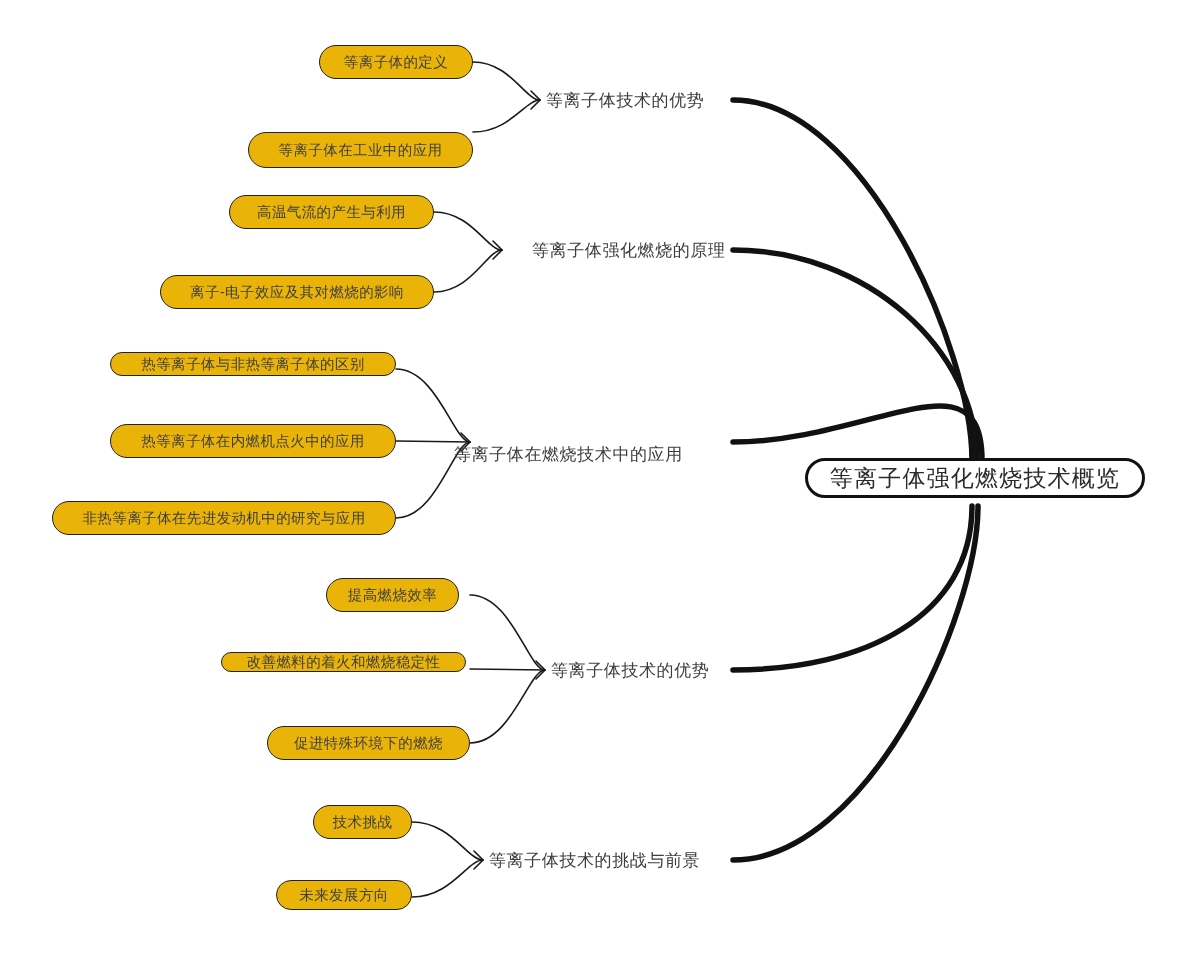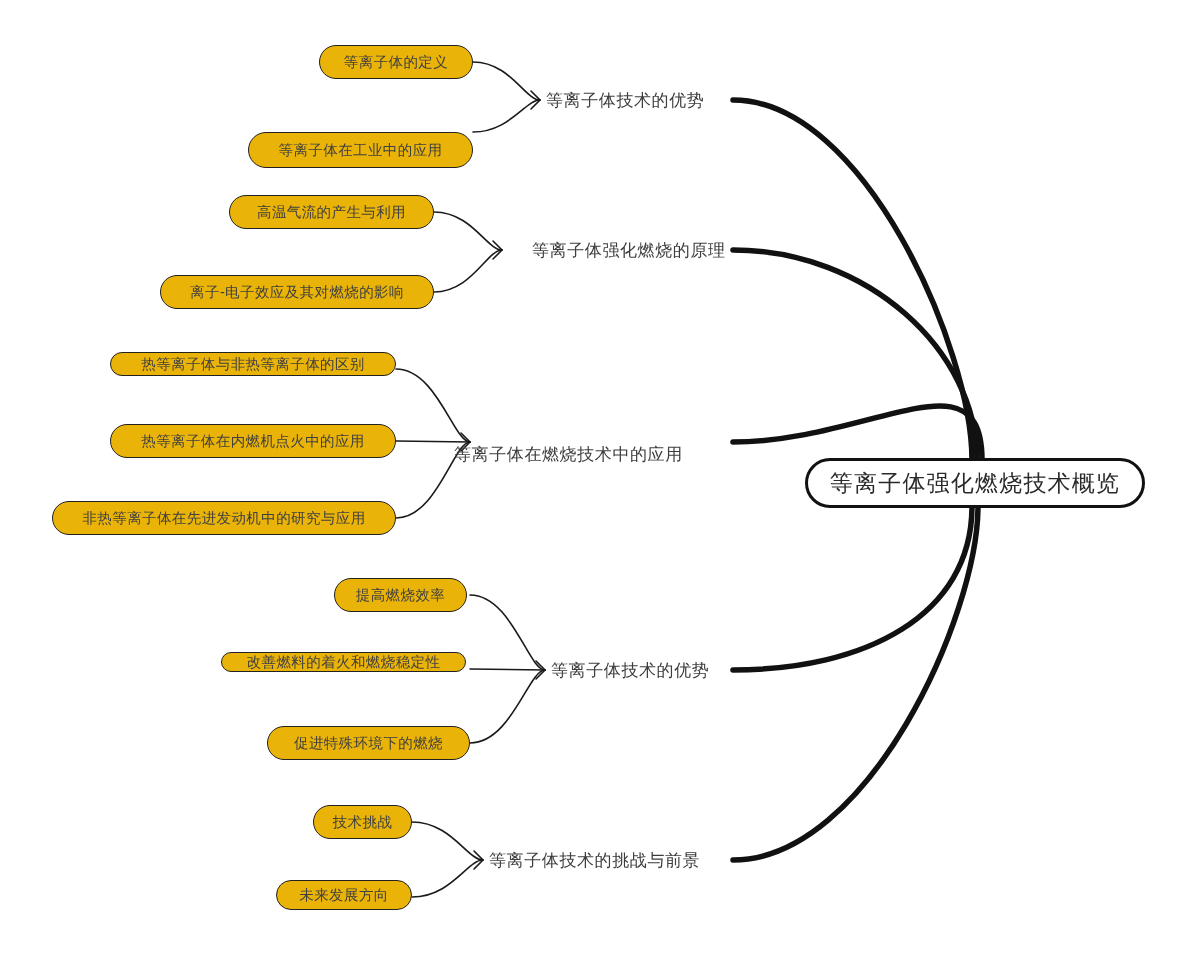--- a/index.html
+++ b/index.html
@@ -95,21 +95,21 @@
       <path d="M 470 595 C 511.25 595, 528.5 670, 545 670" class="edge-thin"></path>
       <path d="M 470 669 L 545 670" class="edge-thin"></path>
       <path d="M 470 743 C 511.25 743, 528.5 670, 545 670" class="edge-thin"></path>
       <path d="M 536 661 L 545 670 L 536 679" class="edge-thin"></path>
       <path d="M 978 506 C 978 616, 867.75 860, 733 860" class="edge-thick" stroke-width="5.5"></path>
       <path d="M 412 822 C 451.05 822, 467.38 860, 483 860" class="edge-thin"></path>
       <path d="M 412 897 C 451.05 897, 467.38 860, 483 860" class="edge-thin"></path>
       <path d="M 474 851 L 483 860 L 474 869" class="edge-thin"></path>
     </svg>
   <div id="nodes">
-      <div class="node-center" style="left: 805px; top: 458px; width: 340px; height: 50px;">
+      <div class="node-center" style="left: 805px; top: 458px; width: 340px; height: 40px;">
         <span>等离子体强化燃烧技术概览</span>
       </div>
       <div class="branch-label" style="left: 546px; top: 100px;">等离子体技术的优势</div>
       <div class="node-pill" style="left: 319px; top: 45px; width: 154px; height: 34px;">
         <span>等离子体的定义</span>
       </div>
       <div class="node-pill" style="left: 248px; top: 132px; width: 225px; height: 36px;">
         <span>等离子体在工业中的应用</span>
       </div>
       <div class="branch-label" style="left: 508px; top: 250px; margin-left: 24px;">等离子体强化燃烧的原理</div>
@@ -123,21 +123,21 @@
       <div class="node-pill" style="left: 110px; top: 352px; width: 286px; height: 24px;">
         <span>热等离子体与非热等离子体的区别</span>
       </div>
       <div class="node-pill" style="left: 110px; top: 424px; width: 286px; height: 34px;">
         <span>热等离子体在内燃机点火中的应用</span>
       </div>
       <div class="node-pill" style="left: 52px; top: 501px; width: 344px; height: 34px; align-items: center;">
         <span>非热等离子体在先进发动机中的研究与应用</span>
       </div>
       <div class="branch-label" style="left: 551px; top: 670px; text-align: right;">等离子体技术的优势</div>
-      <div class="node-pill" style="left: 334px; top: 578px; width: 133px; height: 34px;">
+      <div class="node-pill" style="left: 326px; top: 578px; width: 133px; height: 34px;">
         <span>提高燃烧效率</span>
       </div>
       <div class="node-pill" style="left: 221px; top: 652px; width: 245px; height: 20px;">
         <span>改善燃料的着火和燃烧稳定性</span>
       </div>
       <div class="node-pill" style="left: 267px; top: 726px; width: 203px; height: 34px;">
         <span>促进特殊环境下的燃烧</span>
       </div>
       <div class="branch-label" style="left: 489px; top: 860px;">等离子体技术的挑战与前景</div>
       <div class="node-pill" style="left: 313px; top: 805px; width: 99px; height: 34px;">

